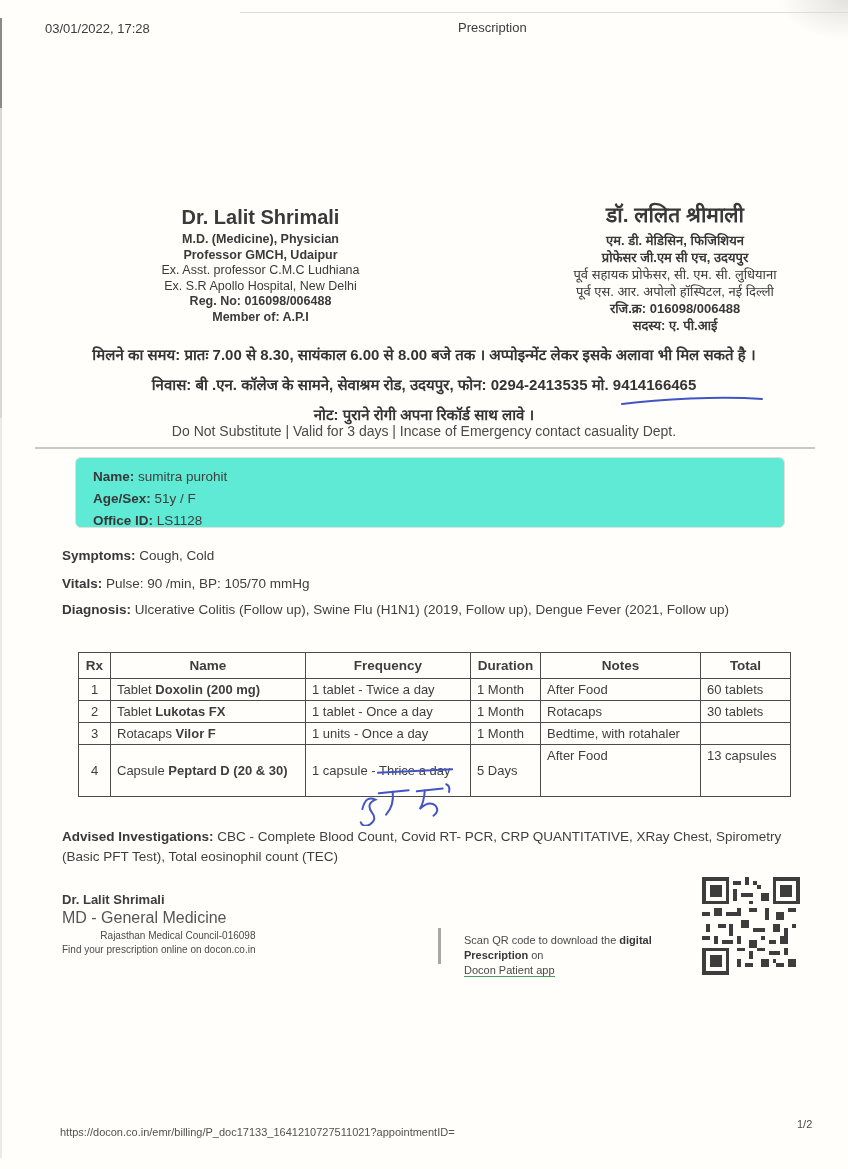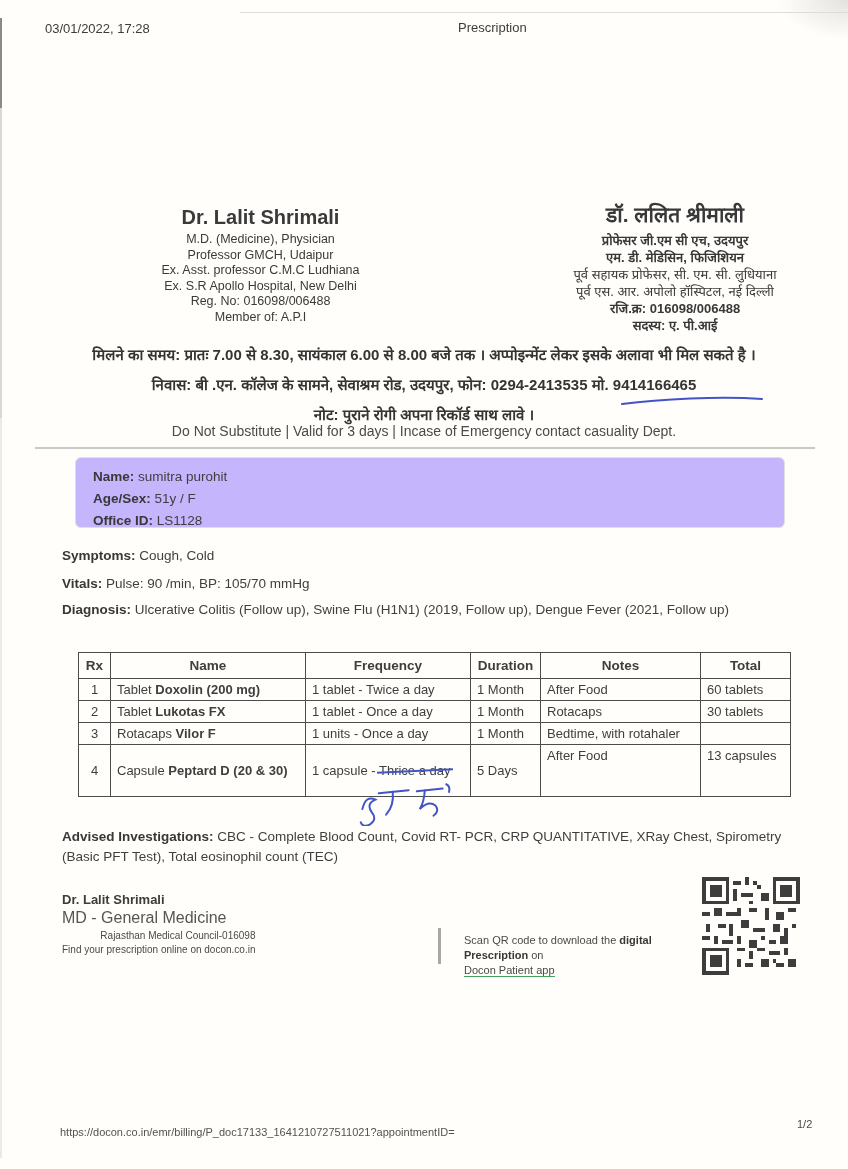--- a/index.html
+++ b/index.html
@@ -16,35 +16,35 @@
     background:radial-gradient(ellipse at top right, #e3e2de 0%, rgba(255,254,250,0) 70%); }
   .top-line { position:absolute; left:240px; top:12px; width:608px; height:1px; background:#dcdcd8; }
 
   .topbar-date { position:absolute; left:45px; top:21px; font-size:13px; color:#3c3c3c; }
   .topbar-label { position:absolute; left:458px; top:20px; font-size:13px; color:#3c3c3c; }
 
   
   .doc-en { position:absolute; left:88px; top:206px; width:345px; text-align:center; color:#3a3a3a; }
   .doc-en .name { font-size:20px; font-weight:bold; margin-bottom:3px; }
   .doc-en .l { font-size:12.5px; line-height:15.5px; }
-  .doc-en .b { font-weight:normal; }
+  .doc-en .b { font-weight:bold; }
   .doc-hi { position:absolute; left:515px; top:200px; width:320px; text-align:center; color:#383838; }
   .doc-hi .name { font-size:21px; font-weight:bold; margin-bottom:4px;text-align:center; }
   .doc-hi .l { font-size:13px; line-height:17px; }
   .doc-hi .b { font-weight:bold; }
 
   .clinic { position:absolute; left:40px; top:340px; width:768px; text-align:center; color:#343434; }
   .clinic .row { font-size:15px; font-weight:600; line-height:30px; }
   .pen-underline { position:absolute; left:580px; top:55px; width:144px; height:12px; }
 
   .notice-en { position:absolute; left:0; top:423px; width:848px; text-align:center; font-size:14px; color:#4a4a4a; }
   .hr-main { position:absolute; left:35px; top:447px; width:780px; height:2px; background:#c9c9c6; }
 
   .patient-box { position:absolute; left:75px; top:457px; width:710px; height:71px;
-    border:1px solid #e0e0dc; border-radius:6px; background:#c4b5fd; }
+    border:1px solid #e0e0dc; border-radius:6px; background:#5eead4; }
   .patient-left { position:absolute; left:17px; top:8px; font-size:13.5px; line-height:22px; }
   .patient-right { position:absolute; left:535px; top:8px; font-size:13.5px; line-height:22px; }
   .lbl { font-weight:bold; color:#383838; }
 
   .clin-line { position:absolute; left:62px; font-size:13.5px; color:#3f3f3f; width:728px; line-height:20px; }
 
   
   table.rx { position:absolute; left:78px; top:652px; width:712px; border-collapse:collapse; table-layout:fixed; }
   table.rx th, table.rx td { border:1.6px solid #4c4c4c; font-size:13px; color:#3e3e3e; padding:3px 6px; }
   table.rx th { font-weight:bold; text-align:center; padding:5px 2px; font-size:13.5px; }
@@ -89,22 +89,22 @@
     <div class="l b">M.D. (Medicine), Physician</div>
     <div class="l b">Professor GMCH, Udaipur</div>
     <div class="l">Ex. Asst. professor C.M.C Ludhiana</div>
     <div class="l">Ex. S.R Apollo Hospital, New Delhi</div>
     <div class="l b">Reg. No: 016098/006488</div>
     <div class="l b">Member of: A.P.I</div>
   </div>
 
   <div class="doc-hi">
     <div class="name">डॉ. ललित श्रीमाली</div>
+    <div class="l b">एम. डी. मेडिसिन, फिजिशियन</div>
     <div class="l b">प्रोफेसर जी.एम सी एच, उदयपुर</div>
-    <div class="l b">एम. डी. मेडिसिन, फिजिशियन</div>
     <div class="l">पूर्व सहायक प्रोफेसर, सी. एम. सी. लुधियाना</div>
     <div class="l">पूर्व एस. आर. अपोलो हॉस्पिटल, नई दिल्ली</div>
     <div class="l b">रजि.क्र: 016098/006488</div>
     <div class="l b">सदस्य: ए. पी.आई</div>
   </div>
 
   <div class="clinic">
     <div class="row">मिलने का समय: प्रातः 7.00 से 8.30, सायंकाल 6.00 से 8.00 बजे तक । अप्पोइन्मेंट लेकर इसके अलावा भी मिल सकते है ।</div>
     <div class="row"><span>निवास: बी .एन. कॉलेज के सामने, सेवाश्रम रोड, उदयपुर, फोन: 0294-2413535 मो. </span><span>9414166465</span></div>
     <div class="row">नोट: पुराने रोगी अपना रिकॉर्ड साथ लावे ।</div>

